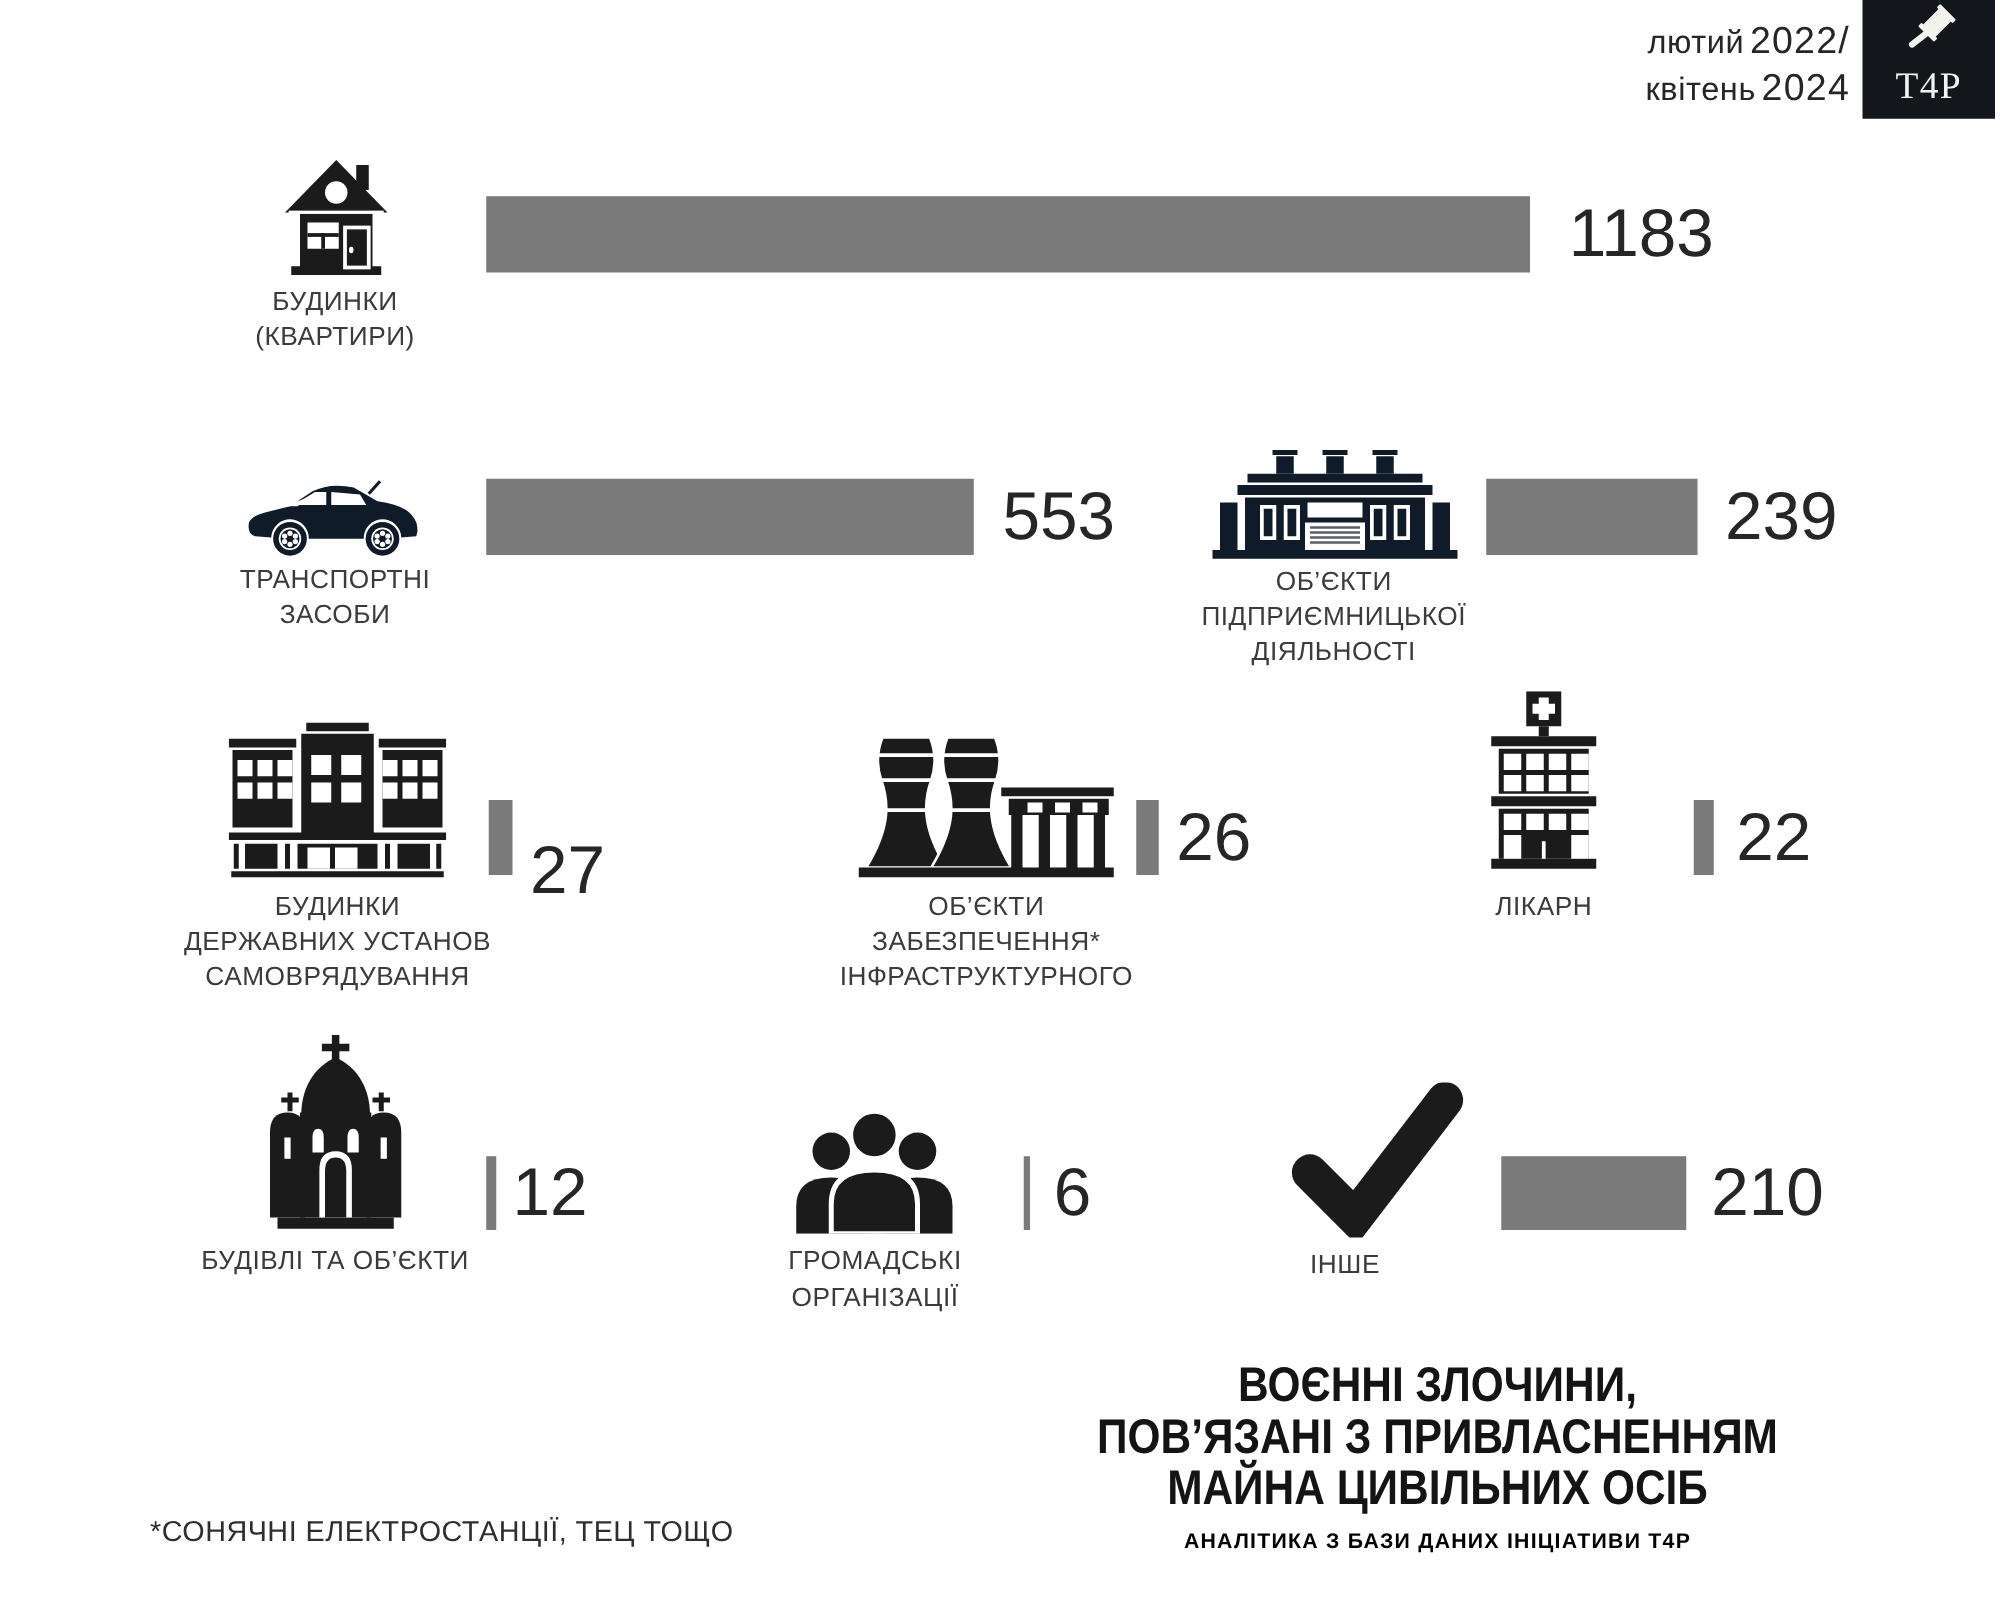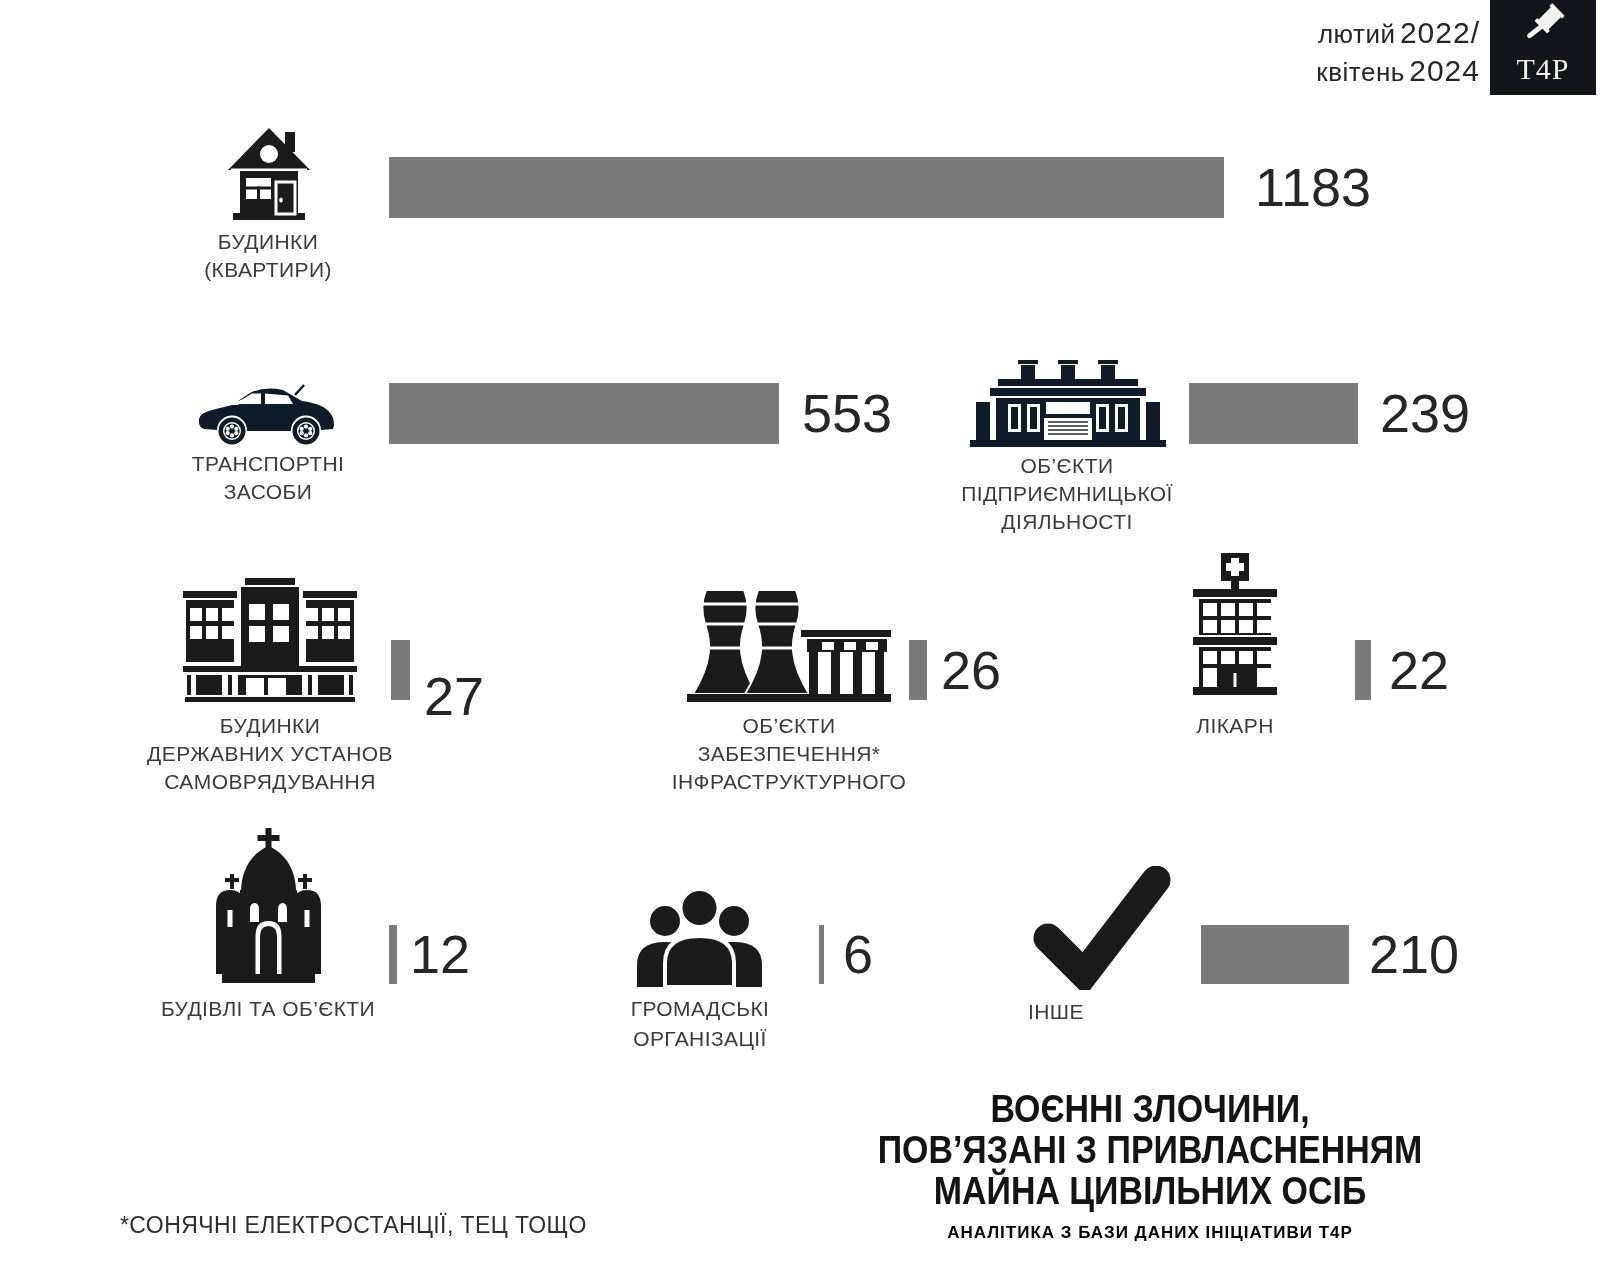--- a/index.html
+++ b/index.html
@@ -376,21 +376,21 @@
     <div>ОРГАНІЗАЦІЇ</div>
   </div>
   <div class="bar h3" style="left: 819px; top: 925px; width: 5px; background: rgb(122, 122, 122);"></div>
   <div class="value v3" style="left:843px;top:925px;">6</div>
 
   <div class="abs" style="left:1032px;top:866px;">
     <svg width="140" height="124" viewBox="0 0 140 124">
       <path d="M16,72 L52,108 L124,14" fill="none" stroke="#1b1b1b" stroke-width="29" stroke-linecap="round" stroke-linejoin="miter"></path>
     </svg>
   </div>
-  <div class="abs label" style="left:906px;top:998px;width:300px;">
+  <div class="abs label" style="left:926px;top:998px;width:300px;">
     <div>ІНШЕ</div>
   </div>
   <div class="bar h3" style="left: 1201px; top: 925px; width: 148px; background: rgb(122, 122, 122);"></div>
   <div class="value v3" style="left:1369px;top:925px;">210</div>
 
   <div class="footnote">*СОНЯЧНІ ЕЛЕКТРОСТАНЦІЇ, ТЕЦ ТОЩО</div>
 
   <div class="titleblock">
     <div class="titlelines">
       <div>ВОЄННІ ЗЛОЧИНИ,</div>

